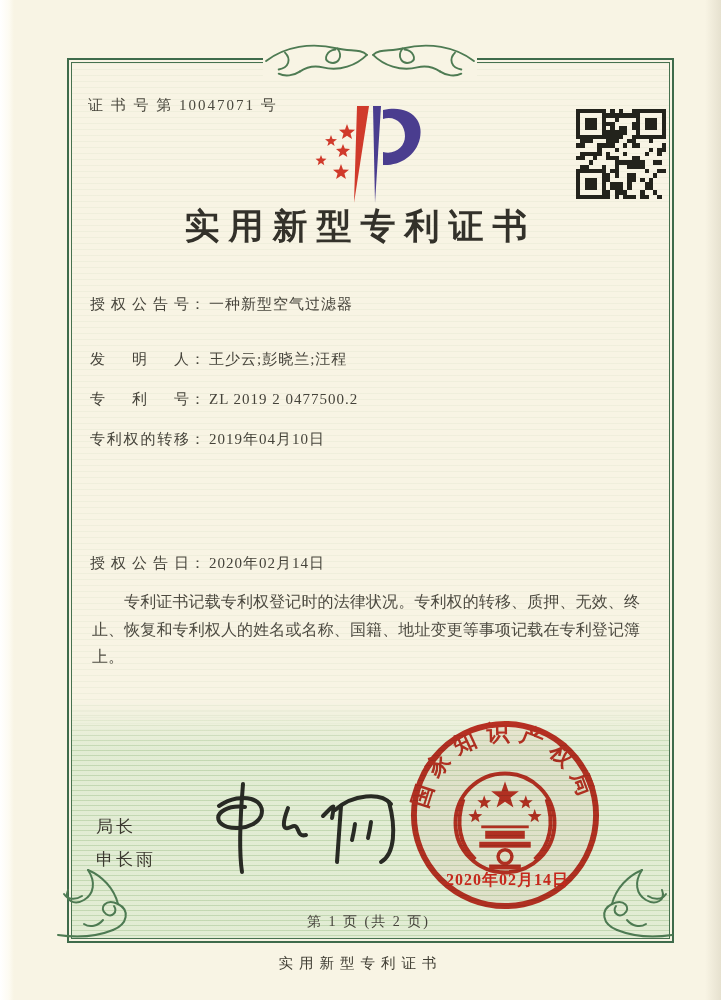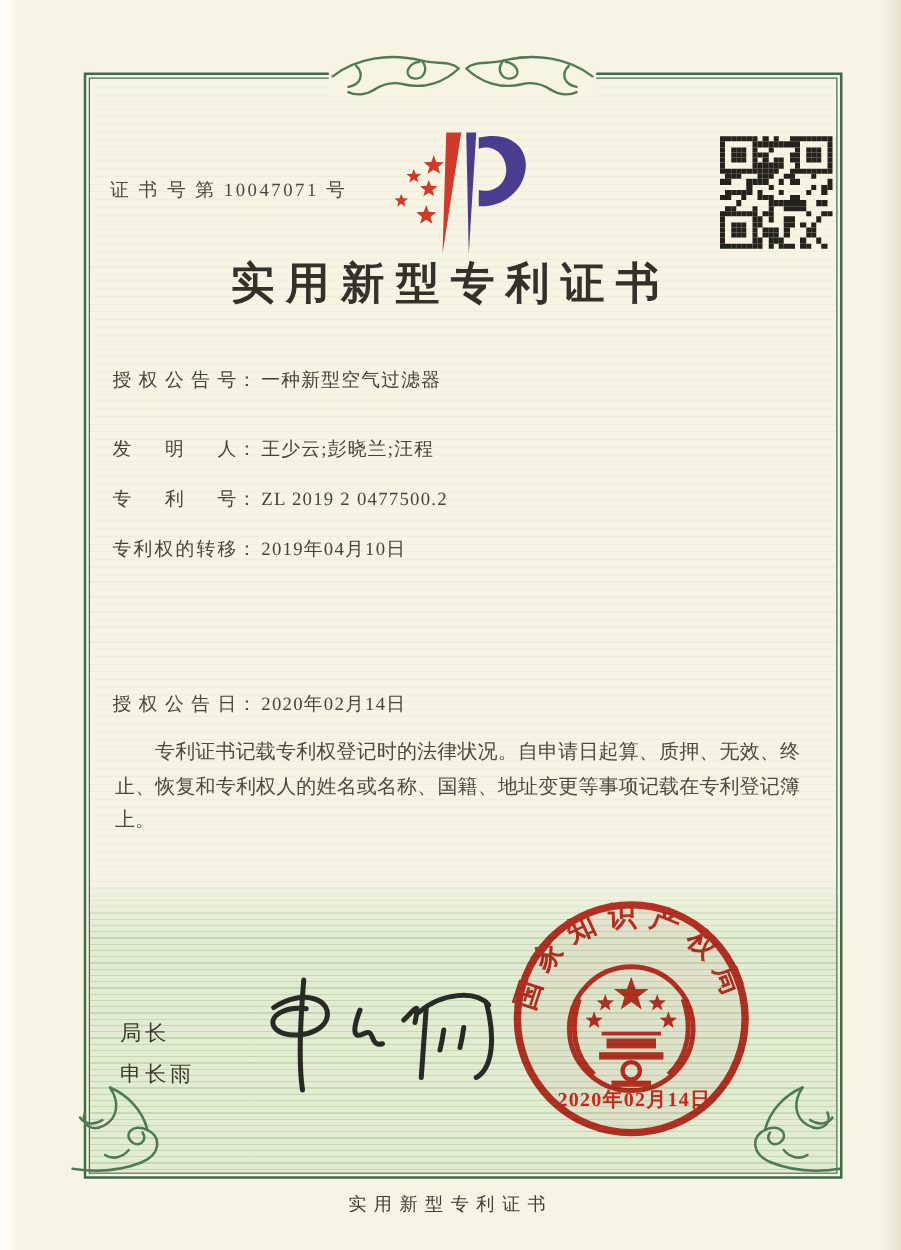--- a/index.html
+++ b/index.html
@@ -27,21 +27,21 @@
 
   
   .orn{position:absolute;z-index:3;pointer-events:none;}
   .orn-top{left:263px;top:38px;width:214px;height:42px;background:#f8f4e4;display:flex;}
   .orn-top svg{width:107px;height:42px;}
   .orn-corner{width:96px;height:82px;}
   .orn-bl{left:52px;top:860px;transform:scaleX(-1);}
   .orn-br{left:582px;top:860px;}
 
   
-  .cert-no{position:absolute;left:88px;top:96px;font-size:15px;letter-spacing:2px;color:#4a483e;z-index:2;margin-top:47px;}
+  .cert-no{position:absolute;left:88px;top:96px;font-size:15px;letter-spacing:2px;color:#4a483e;z-index:2;}
   .logo{position:absolute;left:298px;top:104px;width:154px;height:102px;z-index:2;}
   .qr{position:absolute;left:576px;top:109px;width:90px;height:90px;z-index:2;
     display:grid;grid-template-columns:repeat(21,1fr);grid-template-rows:repeat(21,1fr);}
   .qr i{background:#23231c;display:block;}
 
   .title{position:absolute;left:0;top:203px;width:721px;text-align:center;z-index:2;
     font-size:35px;font-weight:bold;letter-spacing:9px;color:#33312a;}
 
   
   .field{position:absolute;left:90px;font-size:15px;color:#45433a;z-index:2;white-space:nowrap;}
@@ -383,21 +383,21 @@
     <span class="flabel">专利号</span><span class="fcolon">：</span><span class="fvalue">ZL 2019 2 0477500.2</span>
   </div>
   <div class="field f-filing">
     <span class="flabel">专利权的转移</span><span class="fcolon">：</span><span class="fvalue">2019年04月10日</span>
   </div>
   <div class="field f-grantdate">
     <span class="flabel">授权公告日</span><span class="fcolon">：</span><span class="fvalue">2020年02月14日</span>
   </div>
 
   <div class="body-text">
-    <p>专利证书记载专利权登记时的法律状况。自申请日起算、质押、无效、终止、恢复和专利权人的姓名或名称、国籍、地址变更等事项记载在专利登记簿上。</p>
+    <p>专利证书记载专利权登记时的法律状况。专利权的转移、质押、无效、终止、恢复和专利权人的姓名或名称、国籍、地址变更等事项记载在专利登记簿上。</p>
   </div>
 
   <div class="official">
     <div>局长</div>
     <div>申长雨</div>
   </div>
 
   <svg class="signature" viewBox="0 0 220 100">
     <g fill="none" stroke="#2e2e2c" stroke-width="4" stroke-linecap="round">
       <path d="M58,8 C56,32 53,70 57,96"></path>
@@ -431,15 +431,16 @@
       <rect x="80" y="116" width="40" height="8" fill="#c5281c"></rect>
       <rect x="74" y="127" width="52" height="6" fill="#c5281c"></rect>
       <circle cx="100" cy="142" r="7" fill="none" stroke="#c5281c" stroke-width="3.5"></circle>
       <path d="M58,84 C50,108 54,130 70,145" stroke="#c5281c" stroke-width="4" fill="none"></path>
       <path d="M142,84 C150,108 146,130 130,145" stroke="#c5281c" stroke-width="4" fill="none"></path>
       <rect x="84" y="150" width="32" height="5" fill="#c5281c"></rect>
     </g>
   </svg>
   <div class="seal-date">2020年02月14日</div>
 
+  <div class="footer-page">第 1 页 (共 2 页)</div>
   <div class="back-note">实用新型专利证书</div>
 
 </div>
 
 </body></html>

